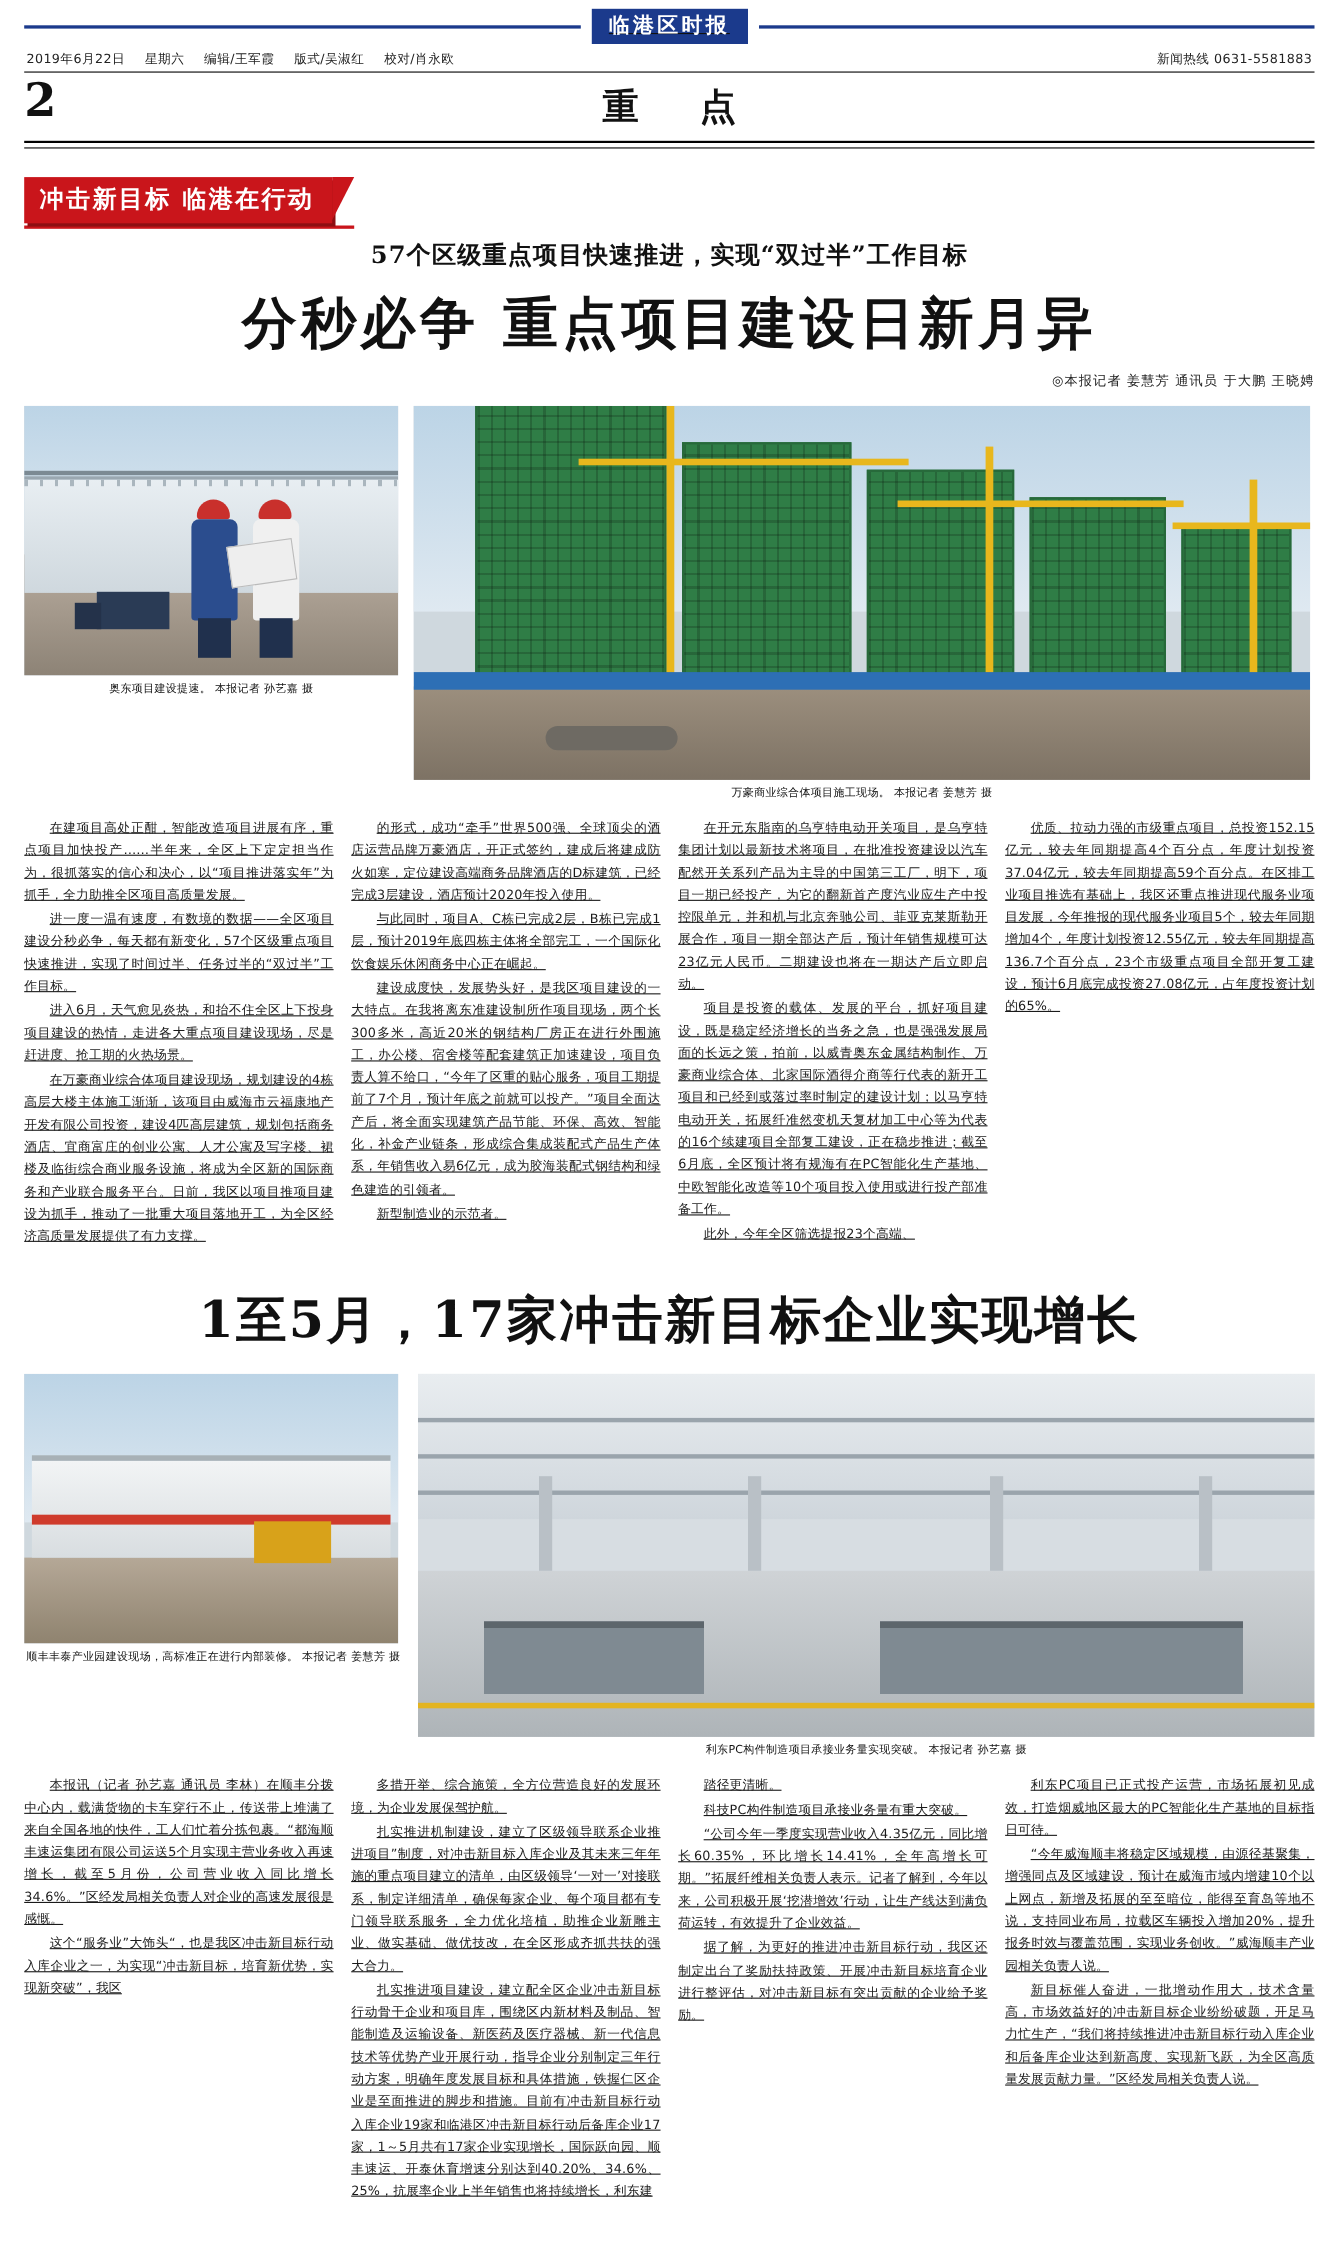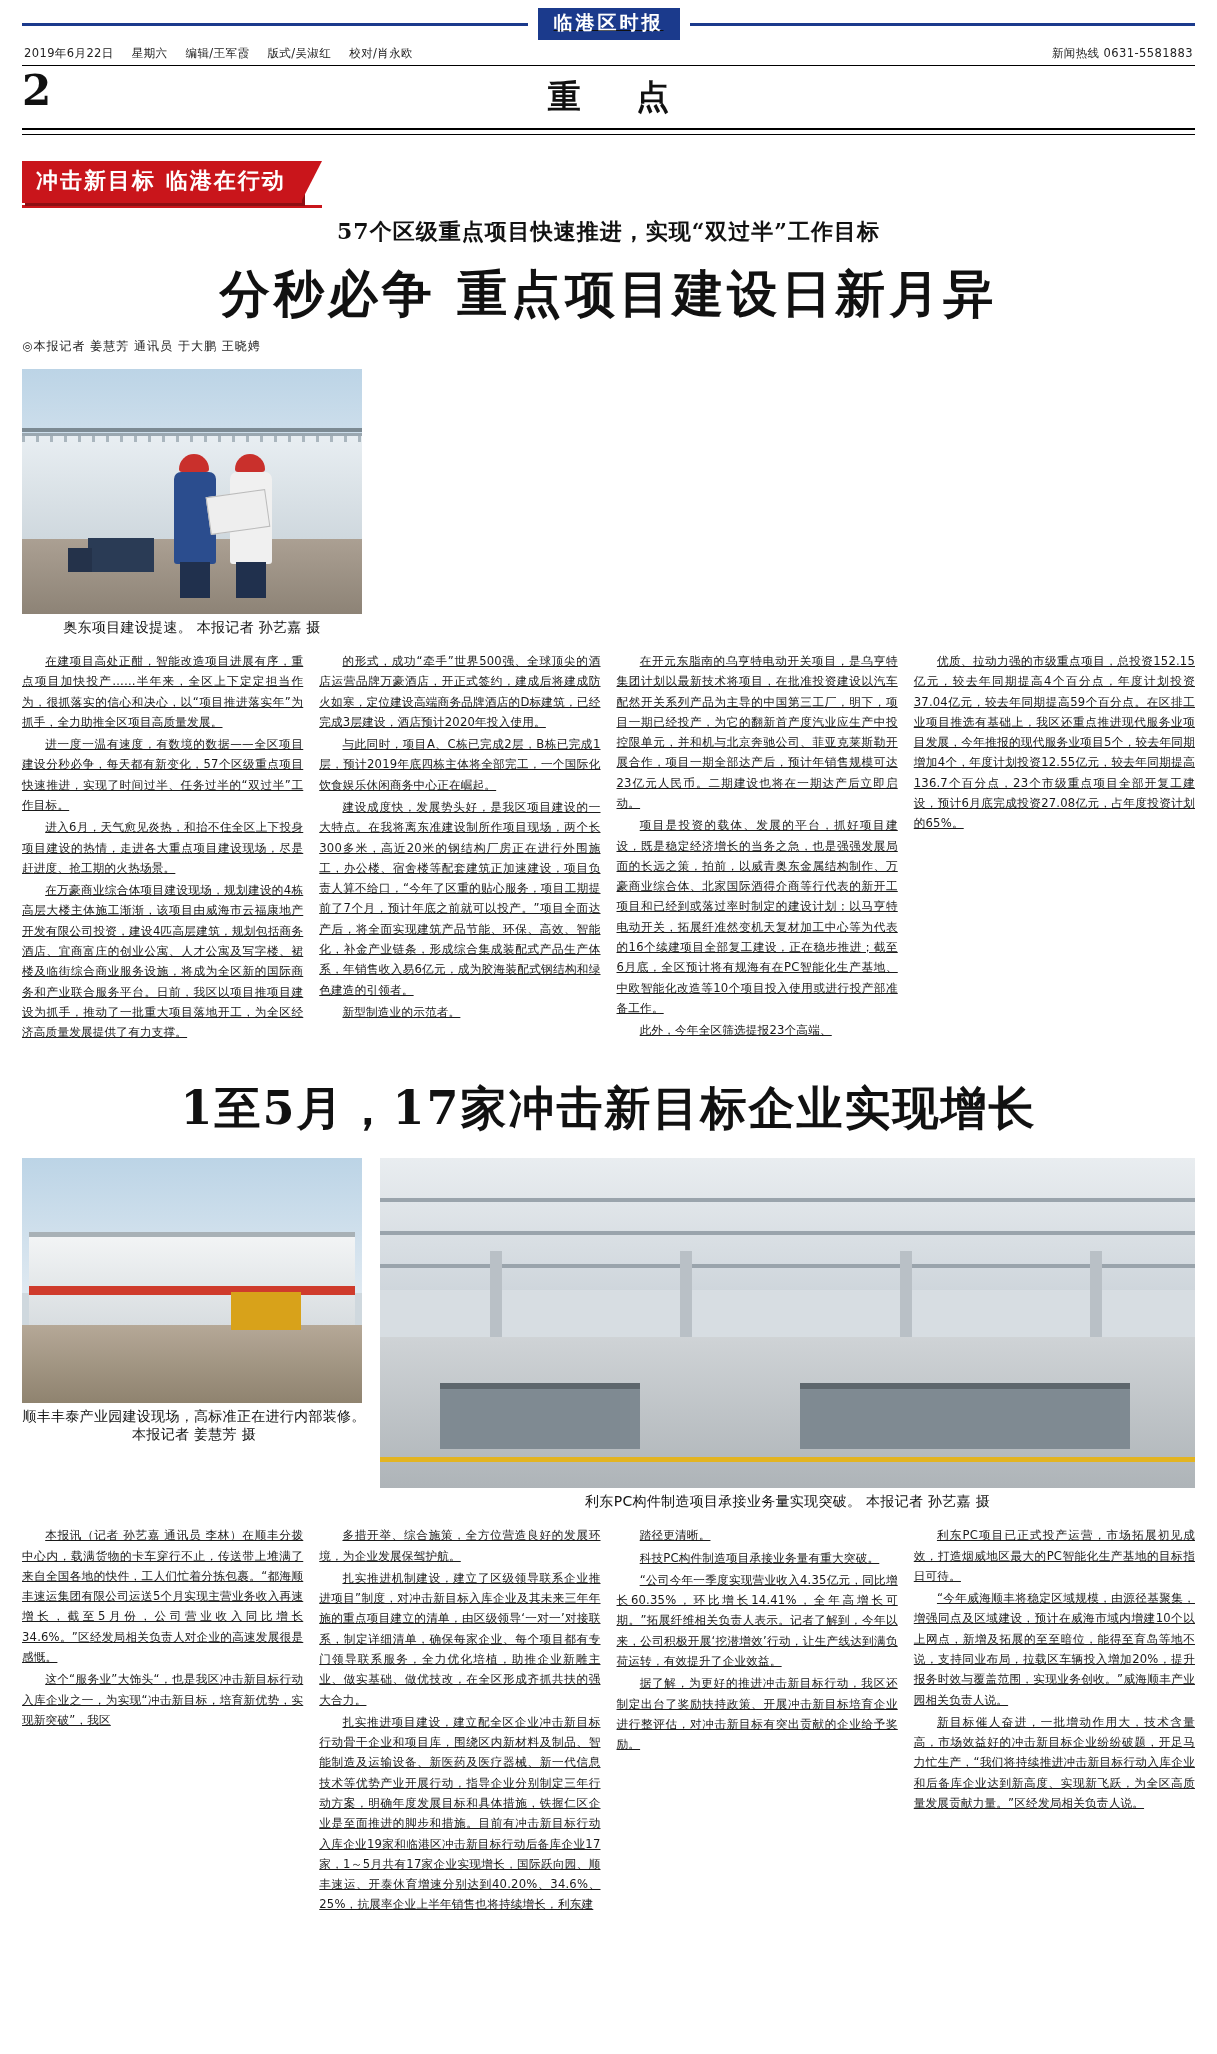--- a/index.html
+++ b/index.html
@@ -83,29 +83,29 @@
     font-size:22px;font-weight:bold;letter-spacing:1px;
     margin-top:12px;color:#111;
   }
   .headline{
     text-align:center;
     font-family:"DejaVu Serif","Liberation Serif",serif;
     font-size:50px;font-weight:bold;letter-spacing:4px;
     margin:14px 0 10px;
   }
   .byline{
-    text-align:left;font-size:12px;color:#222;letter-spacing:1px;
+    text-align:right;font-size:12px;color:#222;letter-spacing:1px;
     margin-bottom:14px;
   }
 
   
   .photo-row{display:flex;gap:14px;align-items:flex-start;}
   .photo-box{position:relative;}
   .cap{
-    font-size:14px;color:#111;text-align:center;
+    font-size:10px;color:#111;text-align:center;
     padding-top:5px;letter-spacing:.3px;
   }
   .ph{position:relative;overflow:hidden;background:#cfd8de;}
   .ph .sky{position:absolute;left:0;right:0;top:0;height:55%;
     background:linear-gradient(#bcd4e6,#dfe9f1);}
   .ph .ground{position:absolute;left:0;right:0;bottom:0;height:45%;
     background:linear-gradient(#b9ada0,#8d8376);}
 
   
   .p1 .bld{position:absolute;left:0;right:0;top:26%;height:42%;
@@ -242,20 +242,40 @@
         <div class="person pB">
           <div class="helmet"></div>
             <div class="body"></div>
             <div class="legs"></div>
         </div>
         <div class="paper"></div>
       </div>
       <div class="cap">奥东项目建设提速。 本报记者 孙艺嘉 摄</div>
     </div>
 
+    <div class="photo-box" style="width:815px">
+      <div class="ph p2" style="width:815px;height:340px">
+        <div class="sky"></div>
+        <div class="dirt"></div>
+        <div class="tower t1"></div>
+        <div class="tower t2"></div>
+        <div class="tower t3"></div>
+        <div class="tower t4"></div>
+        <div class="tower t5"></div>
+        <div class="crane mast" style="left:230px;bottom:26%;height:270px"></div>
+        <div class="crane jib" style="left:150px;bottom:84%;width:300px"></div>
+        <div class="crane mast" style="left:520px;bottom:26%;height:215px"></div>
+        <div class="crane jib" style="left:440px;bottom:73%;width:260px"></div>
+        <div class="crane mast" style="left:760px;bottom:26%;height:185px"></div>
+        <div class="crane jib" style="left:690px;bottom:67%;width:190px"></div>
+        <div class="fence"></div>
+        <div class="pipe"></div>
+      </div>
+      <div class="cap">万豪商业综合体项目施工现场。 本报记者 姜慧芳 摄</div>
+    </div>
   </div>
 
   <div class="cols">
     <div class="col">
       <p>在建项目高处正酣，智能改造项目进展有序，重点项目加快投产……半年来，全区上下定定担当作为，很抓落实的信心和决心，以“项目推进落实年”为抓手，全力助推全区项目高质量发展。</p>
       <p>进一度一温有速度，有数境的数据——全区项目建设分秒必争，每天都有新变化，57个区级重点项目快速推进，实现了时间过半、任务过半的“双过半”工作目标。</p>
       <p>进入6月，天气愈见炎热，和抬不住全区上下投身项目建设的热情，走进各大重点项目建设现场，尽是赶进度、抢工期的火热场景。</p>
       <p>在万豪商业综合体项目建设现场，规划建设的4栋高层大楼主体施工渐渐，该项目由威海市云福康地产开发有限公司投资，建设4匹高层建筑，规划包括商务酒店、宜商富庄的创业公寓、人才公寓及写字楼、裙楼及临街综合商业服务设施，将成为全区新的国际商务和产业联合服务平台。日前，我区以项目推项目建设为抓手，推动了一批重大项目落地开工，为全区经济高质量发展提供了有力支撑。</p>
     </div>
     <div class="col">

